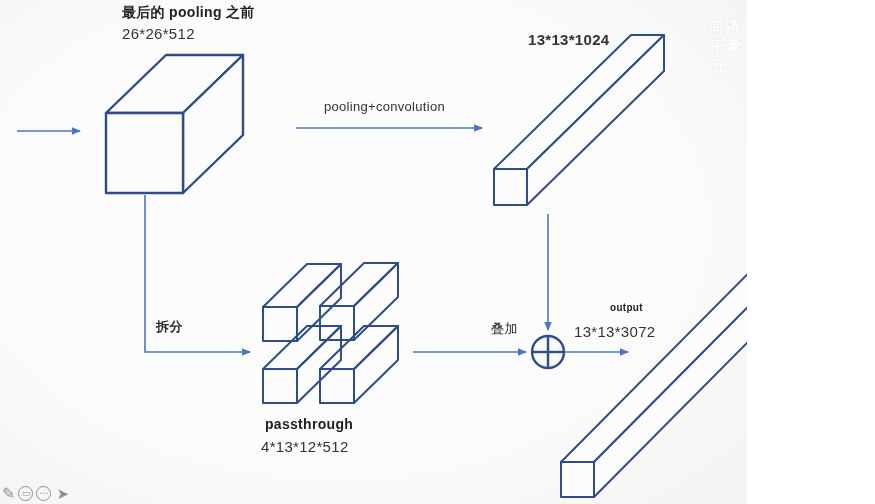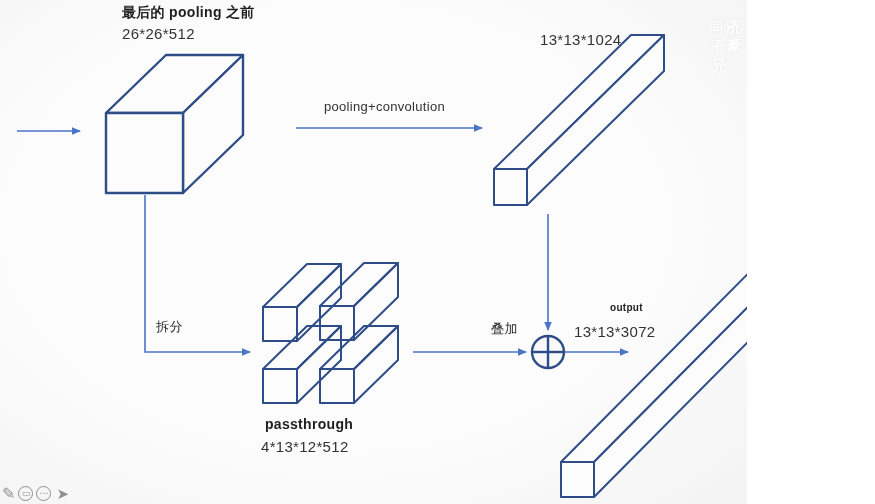--- a/index.html
+++ b/index.html
@@ -102,23 +102,23 @@
     <g transform="translate(817,329)">
       <path d="M0,0 L0,17 L4.6,13.2 L7.4,19.3 L10,18.1 L7.3,12.2 L13.2,12.2 Z" fill="#111111" stroke="#ffffff" stroke-width="1"></path>
     </g>
   </svg>
 
   <div class="lbl bold" style="left:122px;top:4px;font-size:14px;">最后的 pooling 之前</div>
   <div class="lbl" style="left:122px;top:25px;">26*26*512</div>
 
   <div class="lbl" style="left:324px;top:99px;font-size:13px;">pooling+convolution</div>
 
-  <div class="lbl" style="left:540px;top:31px;">13*13*1024</div>
+  <div class="lbl" style="left:528px;top:31px;font-weight:bold;">13*13*1024</div>
 
-  <div class="lbl cn" style="left:156px;top:318px;">拆分</div>
+  <div class="lbl cn" style="left:156px;top:318px;font-weight:bold;">拆分</div>
 
   <div class="lbl bold" style="left:265px;top:416px;font-size:14px;">passthrough</div>
   <div class="lbl" style="left:261px;top:438px;">4*13*12*512</div>
 
   <div class="lbl cn" style="left:491px;top:320px;">叠加</div>
 
   <div class="lbl bold" style="left:610px;top:302px;font-size:10px;">output</div>
   <div class="lbl" style="left:574px;top:323px;">13*13*3072</div>
 
   <div class="watermark-user">同济子豪兄</div>

